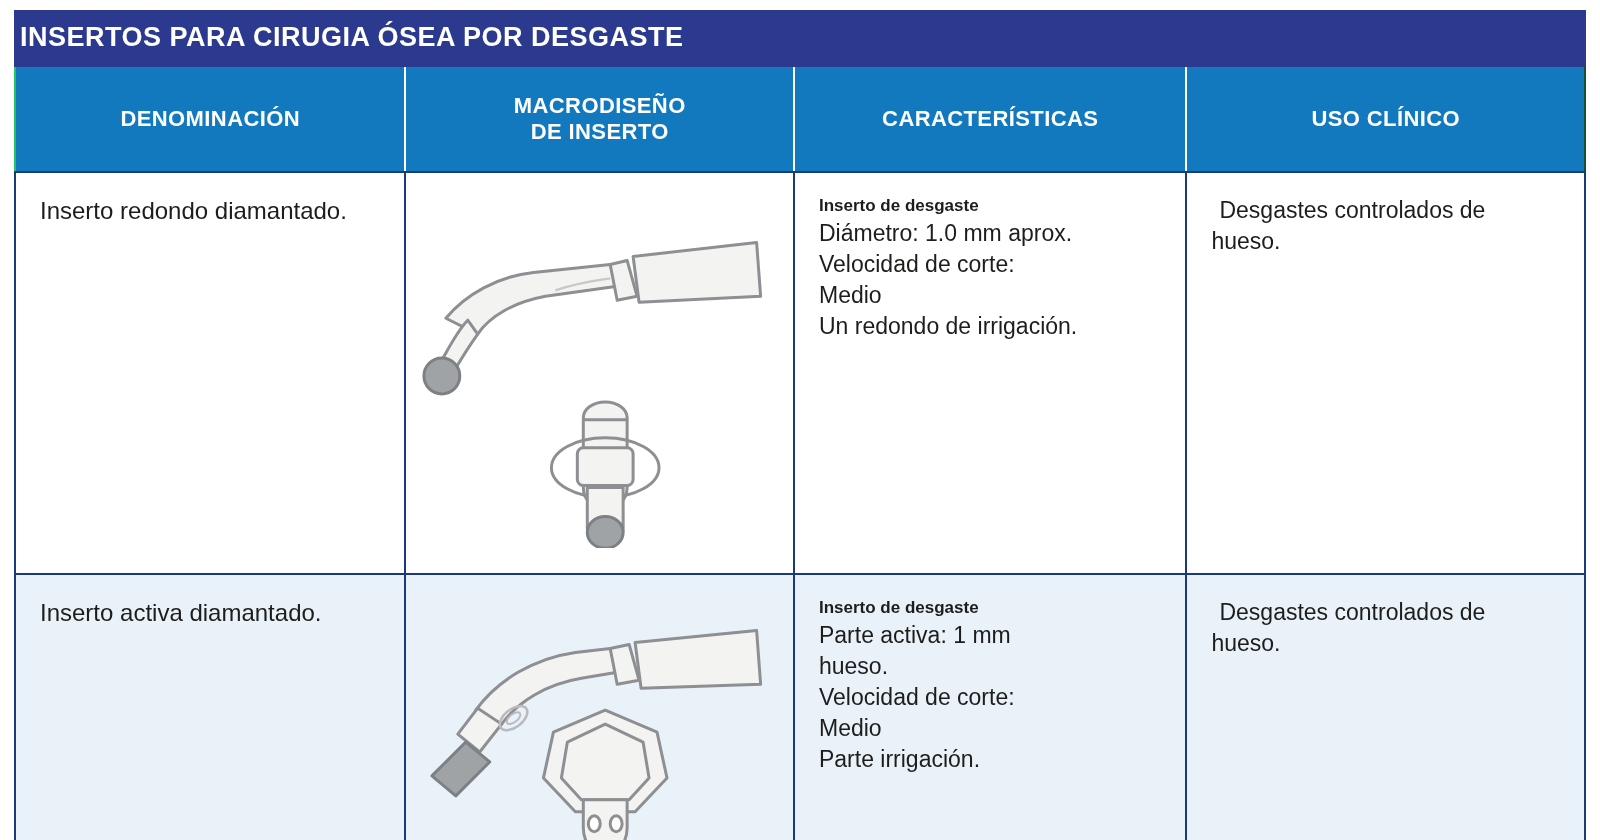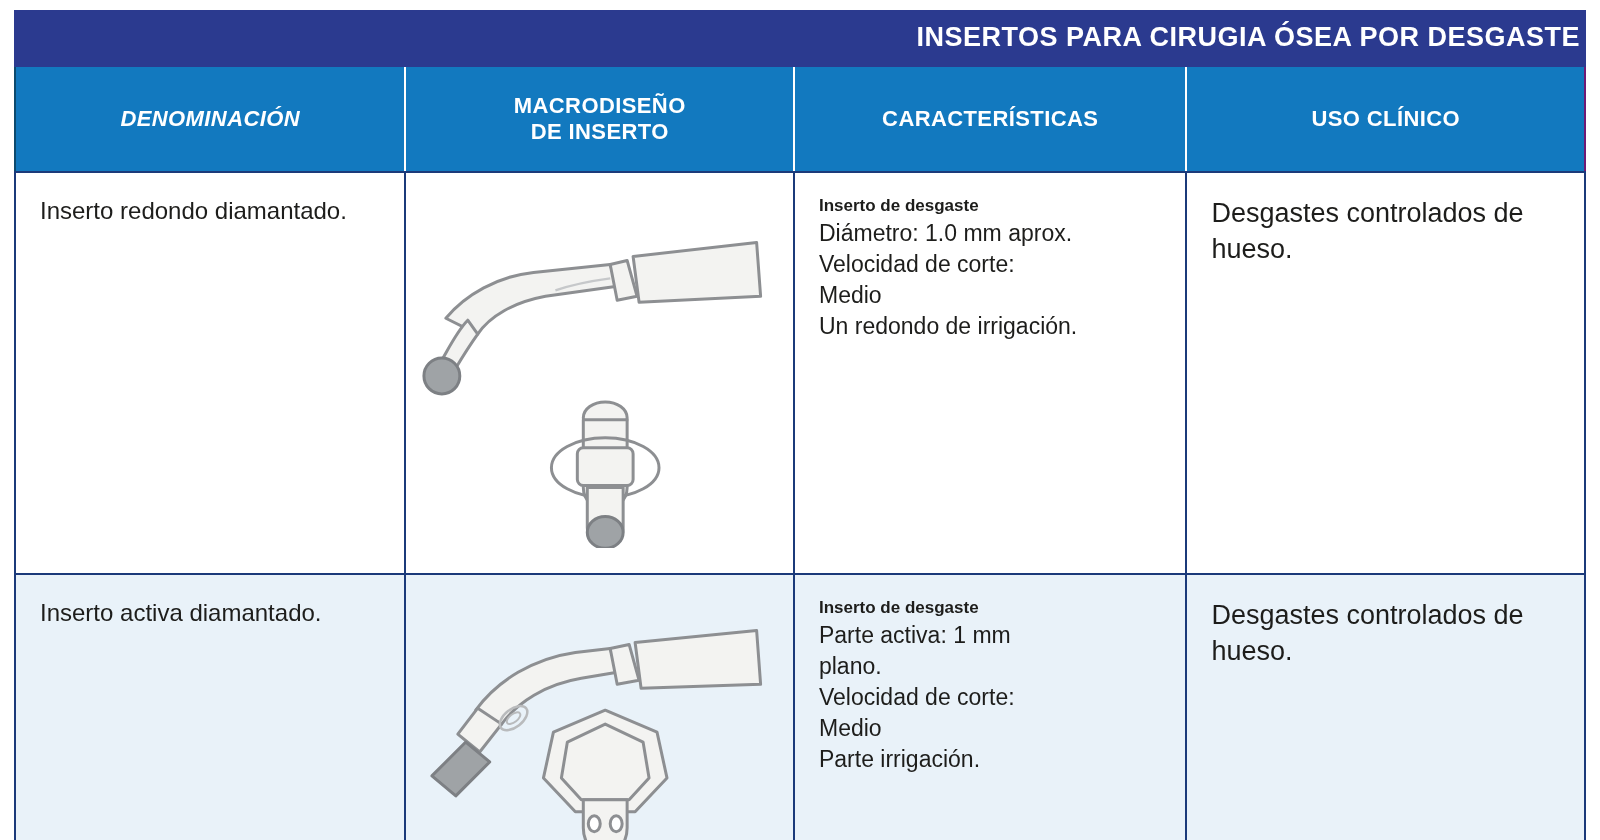--- a/index.html
+++ b/index.html
@@ -22,21 +22,21 @@
   }
   .table {
     width: 1572px;
     border-collapse: collapse;
     table-layout: fixed;
     border: 2px solid #1b3a7a;
   }
   .title-row td {
     background: #2b3a8f;
     color: #ffffff;
-    text-align: right;
+    text-align: left;
     font-weight: bold;
     font-size: 27px;
     letter-spacing: 0.5px;
     padding: 10px 4px 12px 4px;
     border: 2px solid #2b3a8f;
   }
   .head-row th {
     background: #1279bf;
     color: #ffffff;
     font-weight: bold;
@@ -44,22 +44,22 @@
     letter-spacing: 0.4px;
     text-align: center;
     vertical-align: middle;
     padding: 12px 6px;
     border-left: 2px solid #ffffff;
     border-right: 2px solid #ffffff;
     border-bottom: 2px solid #1b3a7a;
     line-height: 1.2;
     height: 80px;
   }
-  .head-row th:first-child { border-left: 2px solid #0c4a6e; font-style: italic; }
-  .head-row th:last-child { border-right: 2px solid #701a75; }
+  .head-row th:first-child { border-left: 2px solid #22c55e; }
+  .head-row th:last-child { border-right: 2px solid #14532d; }
 
   .col-a { width: 390px; }
   .col-b { width: 388px; }
   .col-c { width: 392px; }
   .col-d { width: 398px; }
 
   td.cell {
     border: 2px solid #1b3a7a;
     vertical-align: top;
     padding: 22px 24px;
@@ -67,21 +67,21 @@
     color: #1d1d1b;
     line-height: 1.35;
   }
   tr.row-1 td.cell { background: #ffffff; height: 356px; }
   tr.row-2 td.cell { background: #e9f2f9; height: 316px; }
 
   .denom { font-size: 24px; line-height: 1.3; }
   .feat-title { font-weight: bold; font-size: 17px; display: block; }
   .feat-line { font-size: 23px; display: block; }
   .feat-line b { font-weight: normal; }
-  .use-text { font-size: 27px; line-height: 1.35; }
+  .use-text { font-size: 23px; line-height: 1.35; margin-left: 8px; }
 
   td.art-cell {
     border: 2px solid #1b3a7a;
     padding: 0;
     text-align: center;
     vertical-align: middle;
   }
   tr.row-1 td.art-cell { background: #ffffff; }
   tr.row-2 td.art-cell { background: #e9f2f9; }
   .art-wrap { display: block; width: 100%; }
@@ -171,21 +171,21 @@
               <path d="M178 200 L 178 228 C 178 244, 188 254, 200 254 C 212 254, 222 244, 222 228 L 222 200 Z"></path>
               <ellipse cx="189" cy="224" rx="6" ry="8" fill="#ffffff"></ellipse>
               <ellipse cx="211" cy="224" rx="6" ry="8" fill="#ffffff"></ellipse>
             </g>
             <rect x="195" y="252" width="10" height="56" fill="#b9bbbd" stroke="#8d8f92" stroke-width="2"></rect>
           </svg>
         </td>
         <td class="cell">
           <span class="feat-title">Inserto de desgaste</span>
           <span class="feat-line"><b>Parte activa:</b><span> 1 mm</span></span>
-          <span class="feat-line">plano.</span>
+          <span class="feat-line">hueso.</span>
           <span class="feat-line"><b>Velocidad de corte:</b></span>
           <span class="feat-line">Medio</span>
           <span class="feat-line">Parte irrigación.</span>
         </td>
         <td class="cell">
           <span class="use-text">Desgastes controlados de hueso.</span>
         </td>
       </tr>
     </tbody>
   </table>

